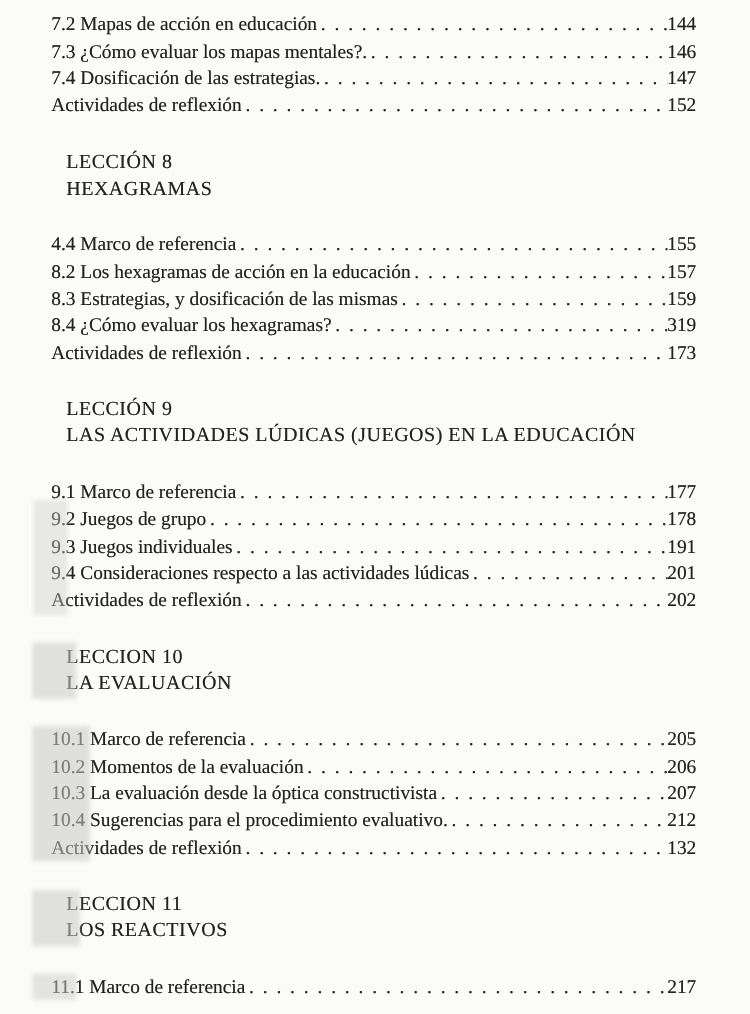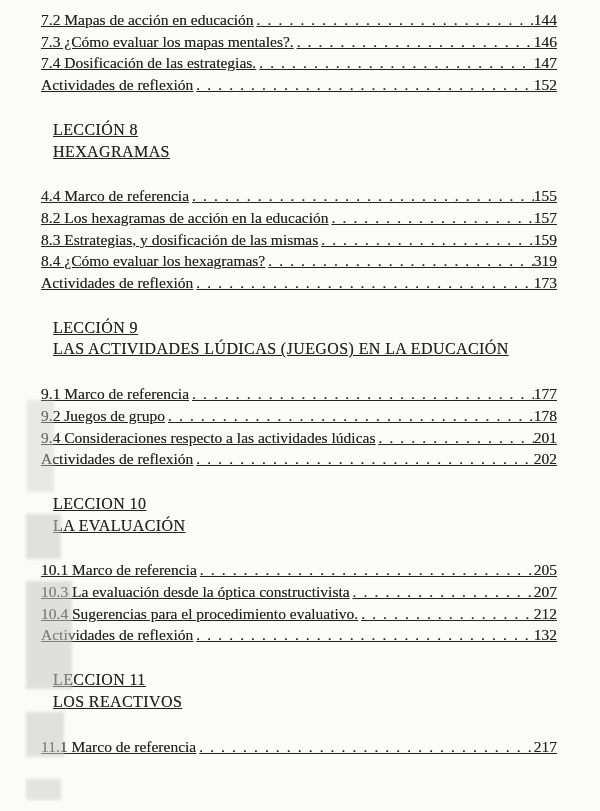--- a/index.html
+++ b/index.html
@@ -21,21 +21,20 @@
     box-sizing: border-box;
     width: 600px;
     height: 811px;
     padding: 9px 43px 0 41px;
     background: var(--bg);
     font-family: "Liberation Serif", "DejaVu Serif", serif;
     font-size: 15.5px;
     line-height: 21.7px;
     color: var(--text);
     text-shadow: 0 0 0.5px rgba(35,34,33,0.55);
-    text-decoration: underline;
   }
   .section-header {
     margin: 23px 12px;
     font-size: 16px;
     letter-spacing: 0.4px;
   }
   .section-header .hline { white-space: nowrap; }
   .toc-row {
     display: flex;
     align-items: baseline;
@@ -140,40 +139,50 @@
       <span class="toc-label">9.1 Marco de referencia</span>
       <span class="dot-leader"></span>
       <span class="toc-page-num">177</span>
     </div>
     <div class="toc-row">
       <span class="toc-label">9.2 Juegos de grupo</span>
       <span class="dot-leader"></span>
       <span class="toc-page-num">178</span>
     </div>
     <div class="toc-row">
+      <span class="toc-label">9.3 Juegos individuales</span>
+      <span class="dot-leader"></span>
+      <span class="toc-page-num">191</span>
+    </div>
+    <div class="toc-row">
       <span class="toc-label">9.4 Consideraciones respecto a las actividades lúdicas</span>
       <span class="dot-leader"></span>
       <span class="toc-page-num">201</span>
     </div>
     <div class="toc-row">
       <span class="toc-label">Actividades de reflexión</span>
       <span class="dot-leader"></span>
       <span class="toc-page-num">202</span>
     </div>
   </div>
 
   <div class="section-header">
     <div class="hline">LECCION 10</div>
     <div class="hline">LA EVALUACIÓN</div>
   </div>
   <div>
     <div class="toc-row">
       <span class="toc-label">10.1 Marco de referencia</span>
       <span class="dot-leader"></span>
       <span class="toc-page-num">205</span>
+    </div>
+    <div class="toc-row">
+      <span class="toc-label">10.2 Momentos de la evaluación</span>
+      <span class="dot-leader"></span>
+      <span class="toc-page-num">206</span>
     </div>
     <div class="toc-row">
       <span class="toc-label">10.3 La evaluación desde la óptica constructivista</span>
       <span class="dot-leader"></span>
       <span class="toc-page-num">207</span>
     </div>
     <div class="toc-row">
       <span class="toc-label">10.4 Sugerencias para el procedimiento evaluativo.</span>
       <span class="dot-leader"></span>
       <span class="toc-page-num">212</span>

